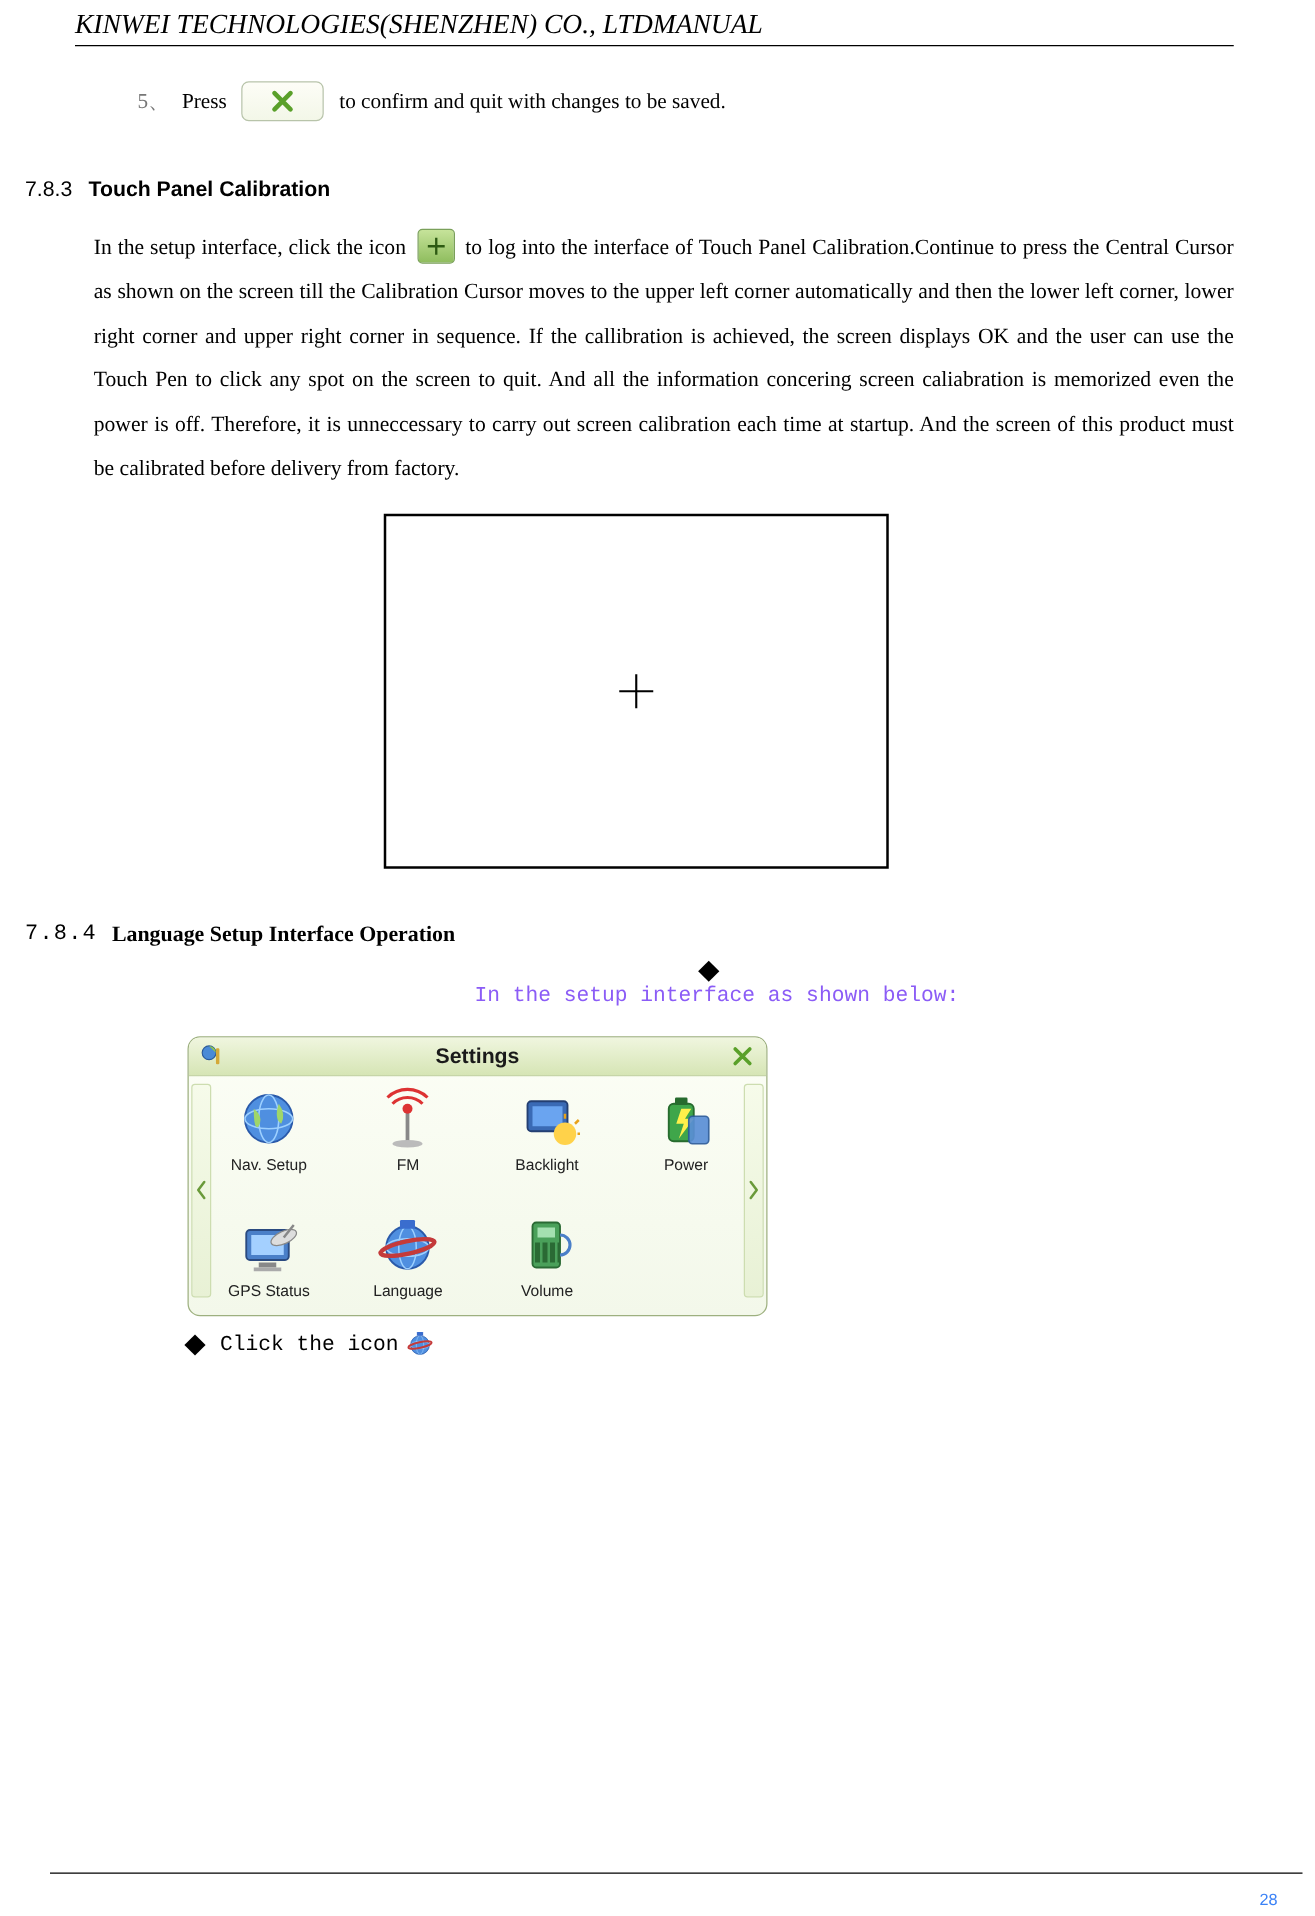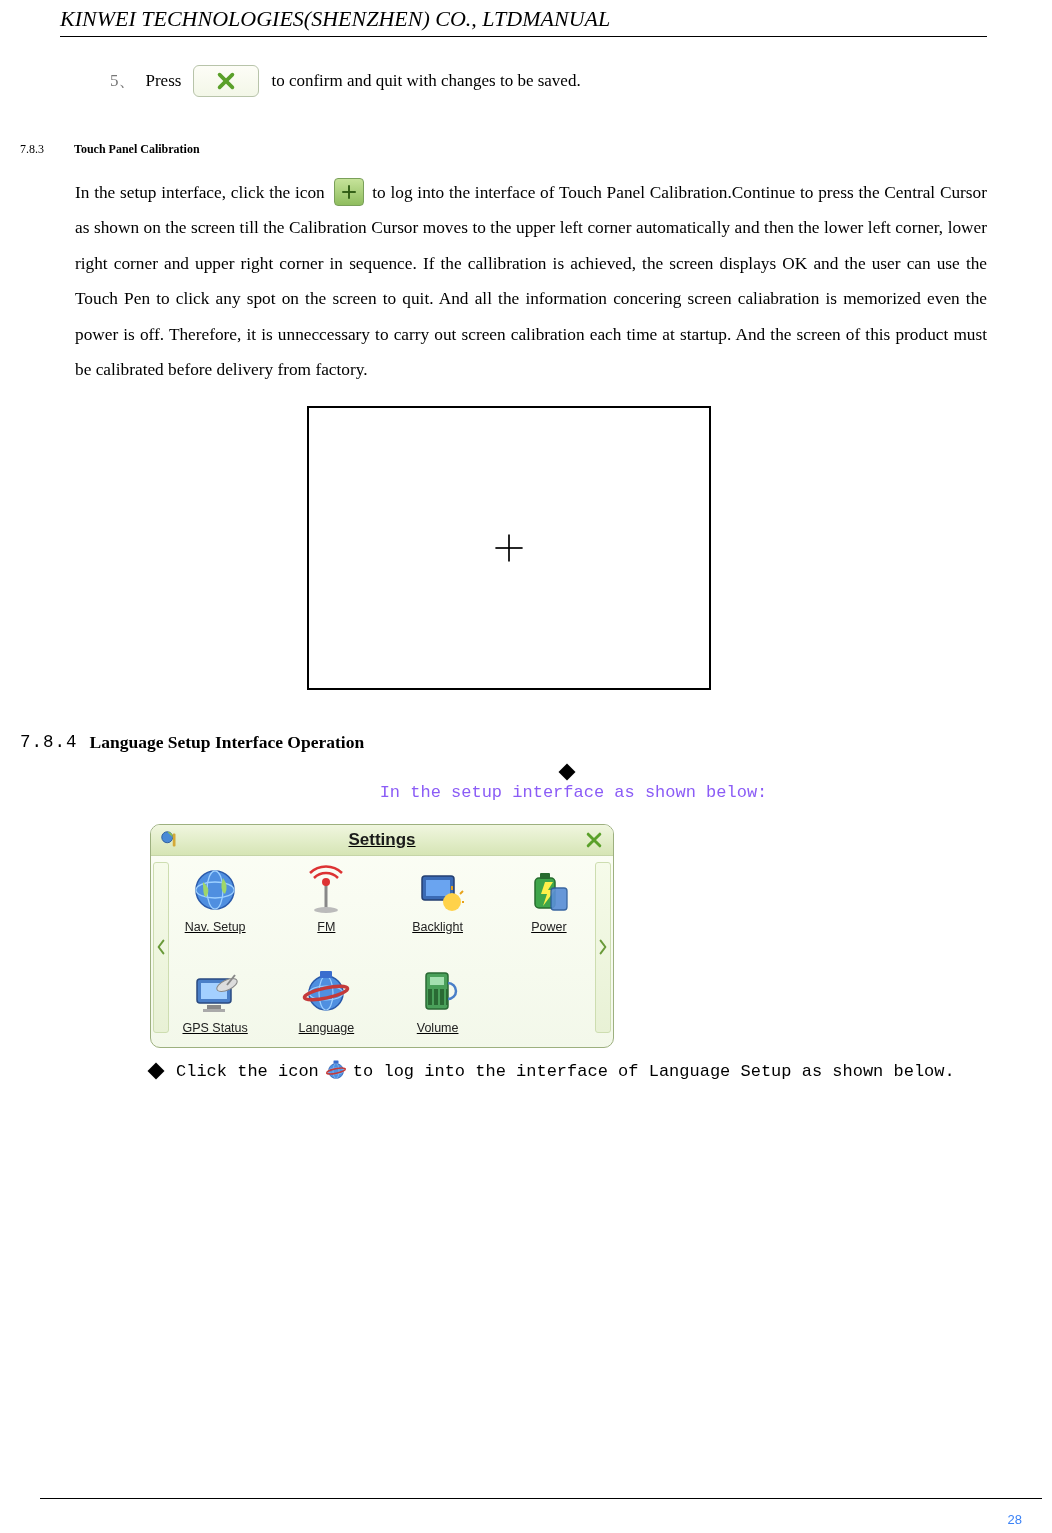--- a/index.html
+++ b/index.html
@@ -73,23 +73,23 @@
     border-radius: 6px;
     background: linear-gradient(#fdfdf7,#f3f7e8);
     align-items: center;
     justify-content: center;
     margin: 0 6px;
   }
   .close-btn-inline svg { width: 22px; height: 22px; }
   .section-heading {
     margin: 0 0 18px 0;
     display: flex;
-    gap: 30px;
-    font-family: Liberation Serif, serif;
-    font-size: 12px;
+    gap: 13px;
+    font-family: Liberation Sans, sans-serif;
+    font-size: 17px;
     font-weight: bold;
   }
   .section-heading .num { font-weight: normal; }
   .section-heading-serif {
     font-family: "Times New Roman", serif;
     font-weight: bold;
     font-size: 17.5px;
     margin: 42px 0 14px 0;
     display: flex;
     gap: 12px;
@@ -156,21 +156,20 @@
     flex-direction: column;
   }
   .settings-window {
     width: 462px;
     margin: 16px 0 10px 130px;
     border: 1px solid #9db07f;
     border-radius: 10px;
     background: linear-gradient(#fcfef6,#f3f8ea);
     overflow: hidden;
     font-family: Arial, sans-serif;
-    text-decoration: underline;
   }
   .settings-titlebar {
     height: 30px;
     background: linear-gradient(#f0f6df,#d6e5b5);
     display: flex;
     align-items: center;
     padding: 0 8px;
     border-bottom: 1px solid #c6d5a8;
   }
   .tb-left-icon {
@@ -422,19 +421,18 @@
   <span>Click the icon</span>
   <span class="lang-icon-inline">
     <svg viewBox="0 0 52 52">
       <circle cx="26" cy="28" r="15" fill="#4f8fe0" stroke="#2a5aaa" stroke-width="1.3"></circle>
       <ellipse cx="26" cy="28" rx="15" ry="6" fill="none" stroke="#9dd0ff" stroke-width="1"></ellipse>
       <ellipse cx="26" cy="28" rx="6" ry="15" fill="none" stroke="#9dd0ff" stroke-width="1"></ellipse>
       <ellipse cx="26" cy="28" rx="19" ry="4.5" fill="none" stroke="#c43a3a" stroke-width="3" transform="rotate(-12 26 28)"></ellipse>
       <rect x="21" y="7" width="10" height="6" rx="1" fill="#3a6dce"></rect>
     </svg>
   </span>
-  <span>to log into the interface of Language Setup as shown below.</span>
 </div>
 
 <hr class="bottom">
 <div class="page-num">28</div>
 
 </div>
 
 </body></html>

